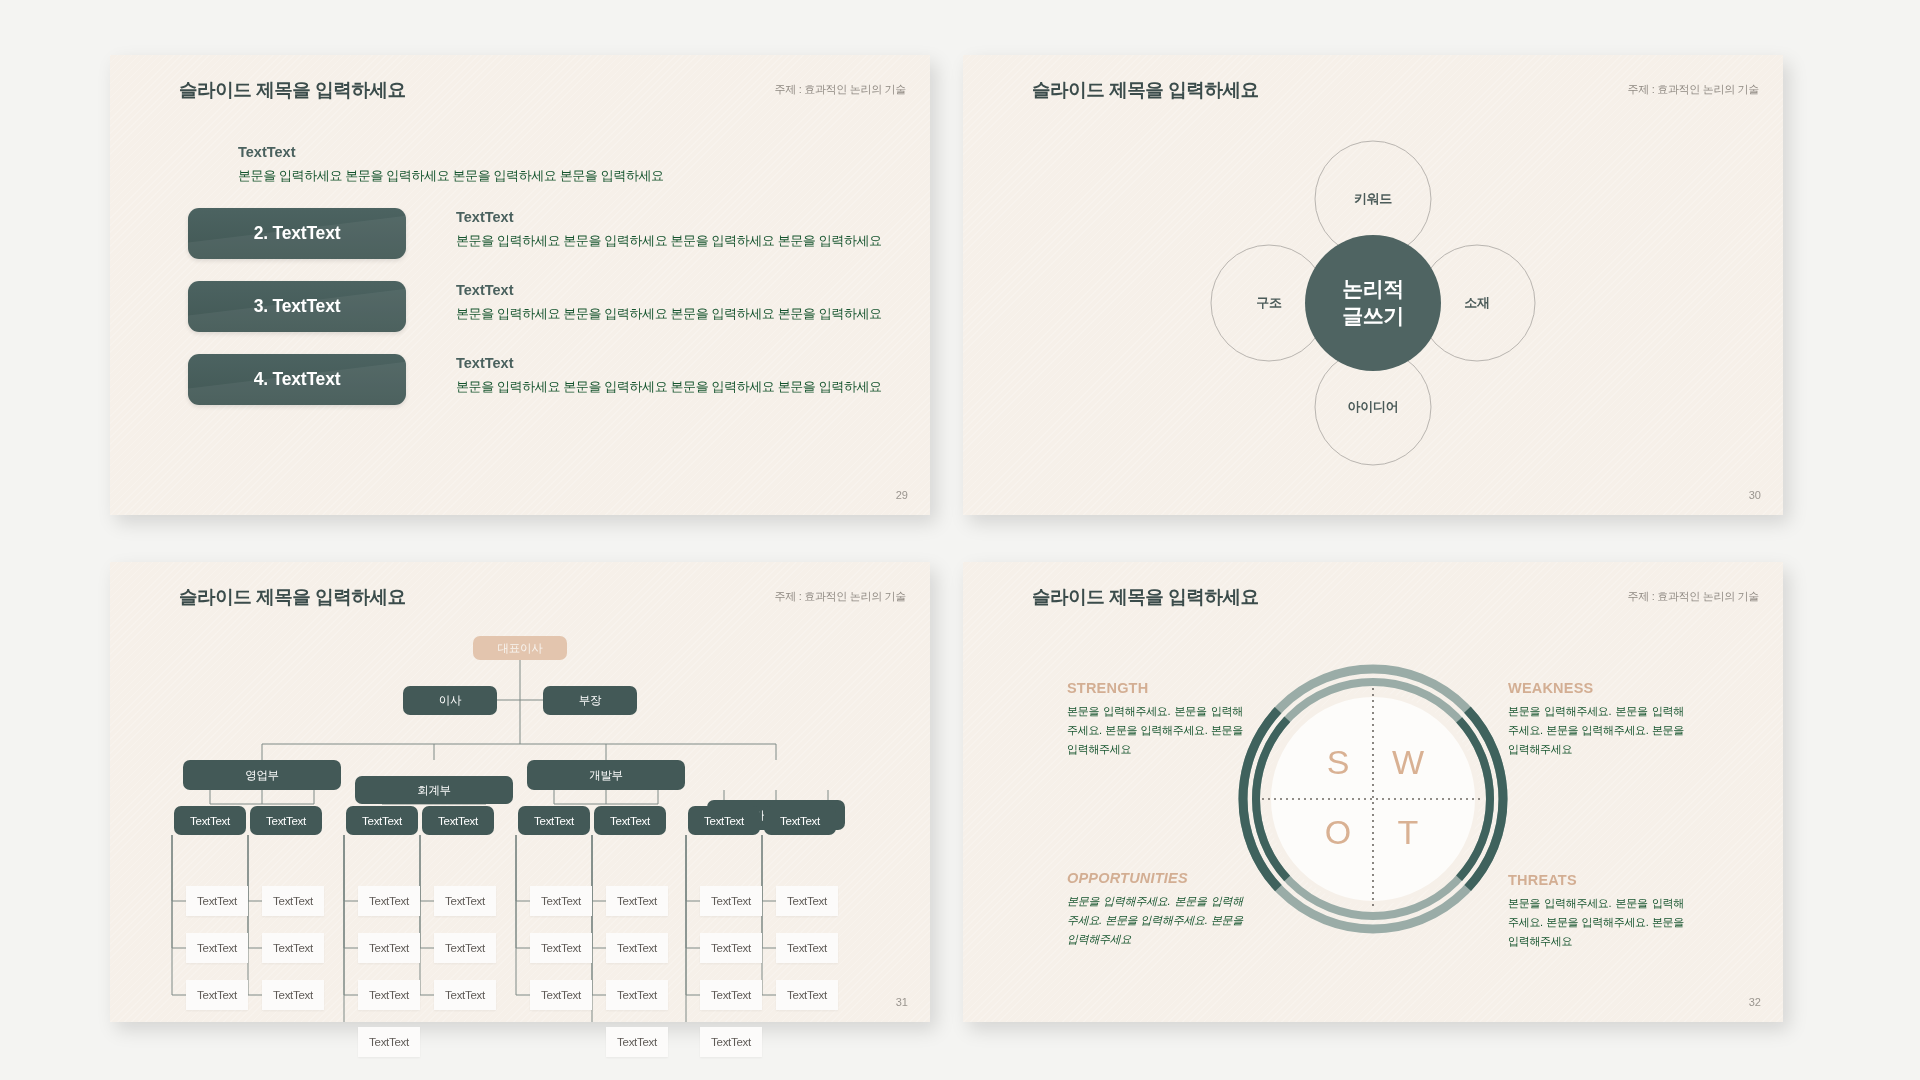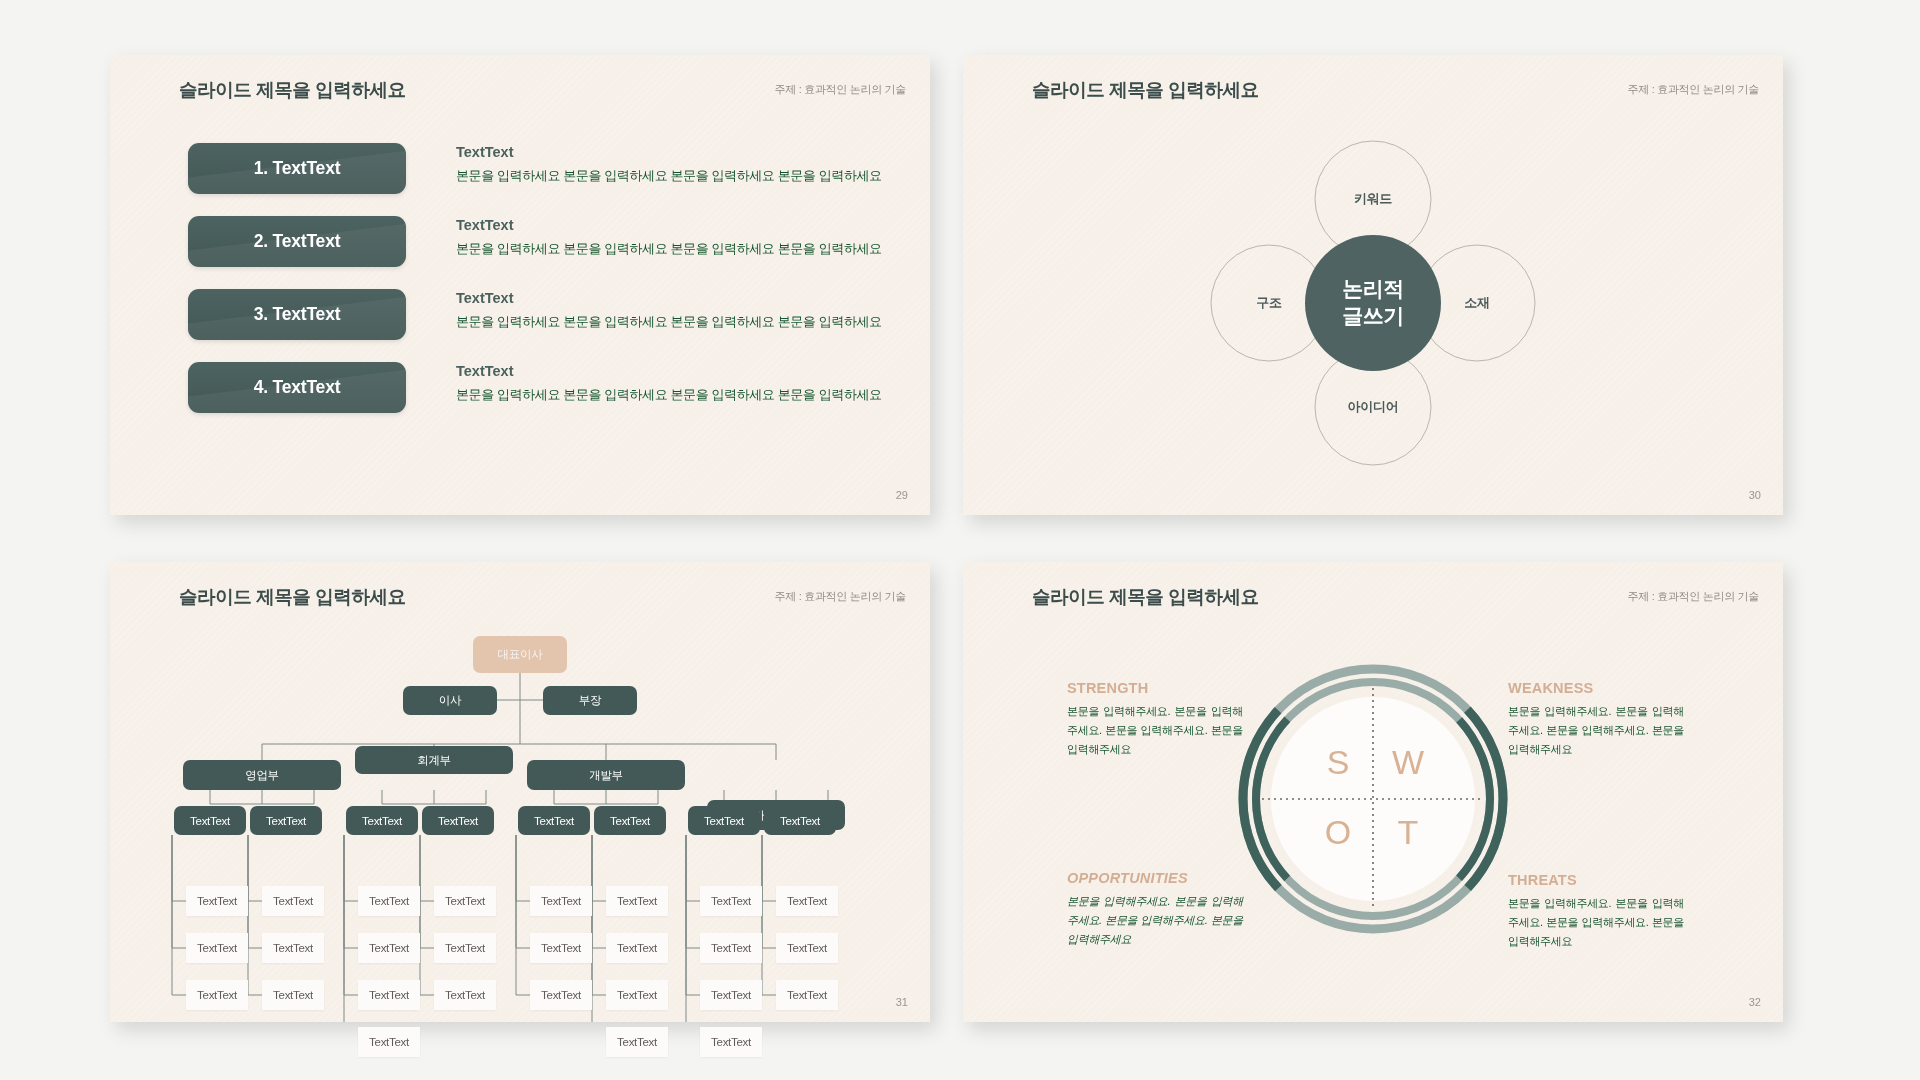--- a/index.html
+++ b/index.html
@@ -116,24 +116,20 @@
 <body>
 
 <div id="stage">
 
   <div class="slide s1">
     <div class="slide-title">슬라이드 제목을 입력하세요</div>
     <div class="slide-topic">주제 : 효과적인 논리의 기술</div>
 
     <div class="list-wrap">
       <div class="list-row">
-        <div class="pill">
-          <div class="gloss"></div>
-          <span>1. TextText</span>
-        </div>
         <div class="list-txt">
           <div class="h">TextText</div>
           <div class="p">본문을 입력하세요 본문을 입력하세요 본문을 입력하세요 본문을 입력하세요</div>
         </div>
       </div>
 
       <div class="list-row">
         <div class="pill">
           <div class="gloss"></div>
           <span>2. TextText</span>
@@ -247,35 +243,35 @@
           <path d="M576 217 V 283 H 590"></path>
             <path d="M576 217 V 330 H 590"></path>
             <path d="M576 217 V 377 H 590"></path>
             <path d="M576 217 V 424 H 590"></path>
           <path d="M652 217 V 283 H 666"></path>
             <path d="M652 217 V 330 H 666"></path>
             <path d="M652 217 V 377 H 666"></path>
         </g>
       </svg>
 
-      <div class="node top" style="left:410px;top:18px;width:94px;height:37px;">
+      <div class="node top" style="left:410px;top:18px;width:94px;height:24px;">
         <span>대표이사</span>
       </div>
 
       <div class="node dark" style="left:340px;top:68px;width:94px;height:29px;">
         <span>이사</span>
       </div>
       <div class="node dark" style="left:480px;top:68px;width:94px;height:29px;">
         <span>부장</span>
       </div>
 
       <div class="node dark" style="left:152px;top:142px;width:158px;height:30px;">
         <span>영업부</span>
       </div>
-      <div class="node dark" style="left:324px;top:128px;width:158px;height:28px;">
+      <div class="node dark" style="left:324px;top:158px;width:158px;height:28px;">
         <span>회계부</span>
       </div>
       <div class="node dark" style="left:496px;top:142px;width:158px;height:30px;">
         <span>개발부</span>
       </div>
       <div class="node dark" style="left:666px;top:142px;width:138px;height:30px;margin-top:40px;">
         <span>마케팅부</span>
       </div>
 
       <div class="node dark" style="left:100px;top:188px;width:72px;height:29px;">

